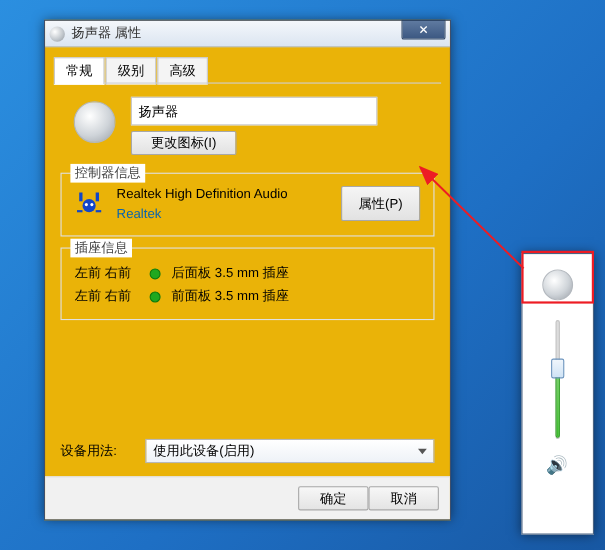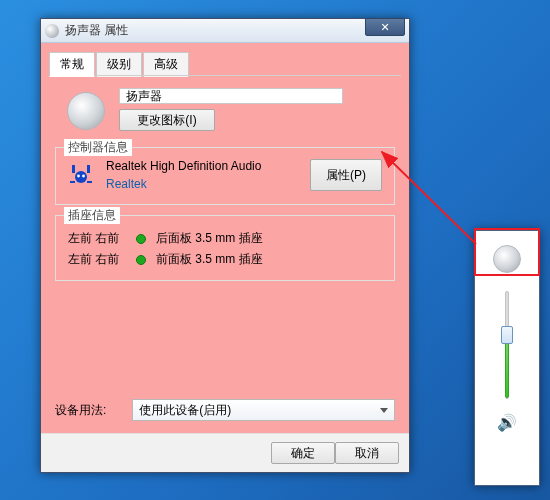--- a/index.html
+++ b/index.html
@@ -14,21 +14,21 @@
     overflow: hidden;
     color: #000;
   }
   
   .dialog {
     position: absolute;
     left: 40px;
     top: 18px;
     width: 370px;
     height: 455px;
-    background: #fca5a5;
+    background: #eab308;
     border: 1px solid #414f6a;
     box-shadow: 0 0 10px rgba(0,0,0,0.5);
     display: flex;
     flex-direction: column;
     justify-content: center;
   }
   .titlebar {
     height: 24px;
     background: linear-gradient(#f4f7fb, #dbe5f1);
     border-bottom: 1px solid #b8c7de;
@@ -104,21 +104,21 @@
     width: 38px; height: 38px;
     border-radius: 50%;
     background: radial-gradient(circle at 38% 35%, #fff, #cfd4d9 55%, #9aa0a7);
     border: 1px solid #b3b8be;
     margin-left: 12px;
     margin-top: 4px;
   }
   .device-fields { flex: 1; }
   .device-name-input {
     width: 224px;
-    height: 16px;
+    height: 26px;
     border: 1px solid #c8c8c8;
     padding: 0 6px;
     font: inherit;
   }
   .change-icon-btn {
     margin-top: 5px;
     width: 96px;
     height: 22px;
     background: linear-gradient(#f5f5f5,#e2e2e2);
     border: 1px solid #a8a8a8;

